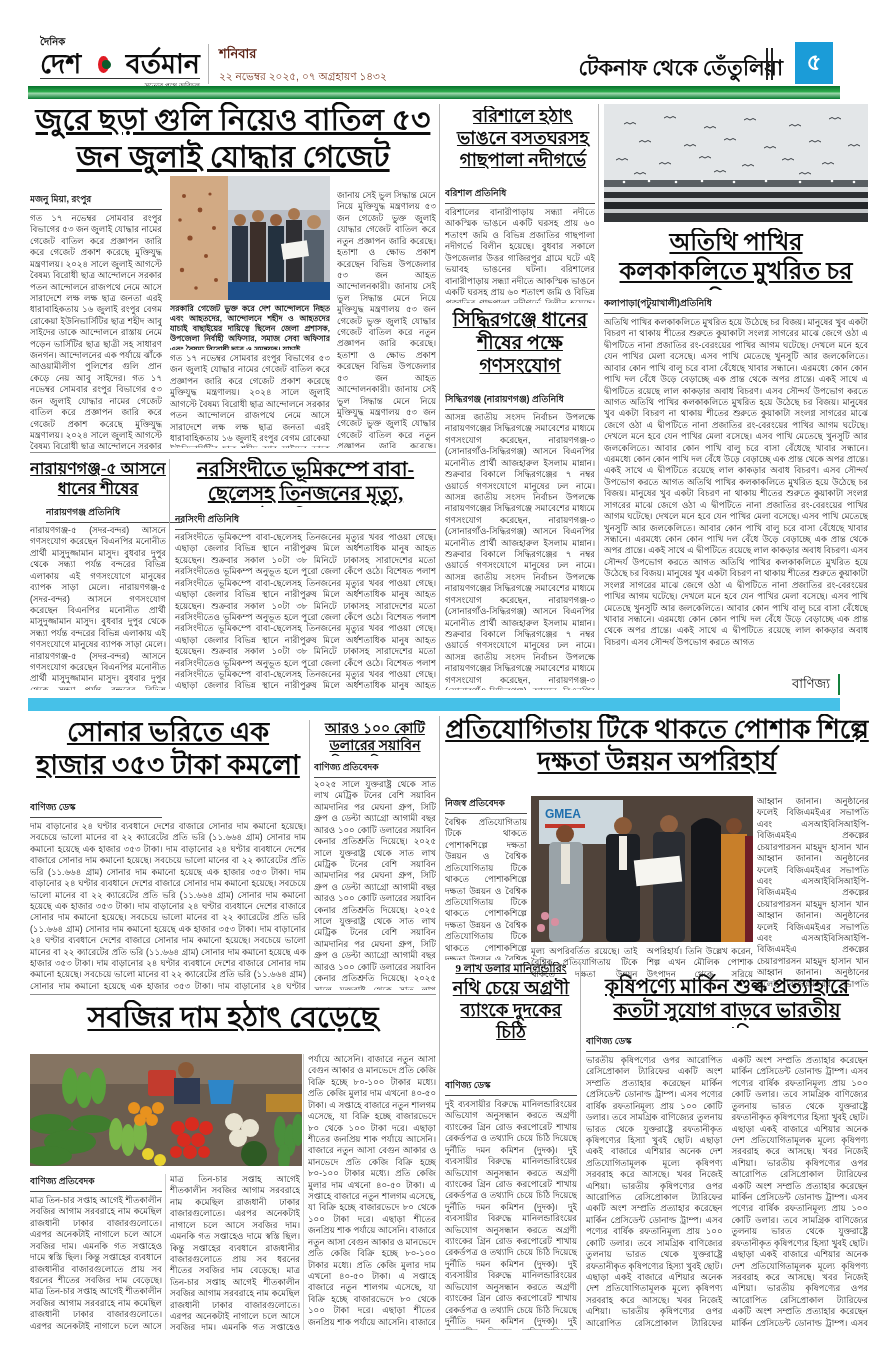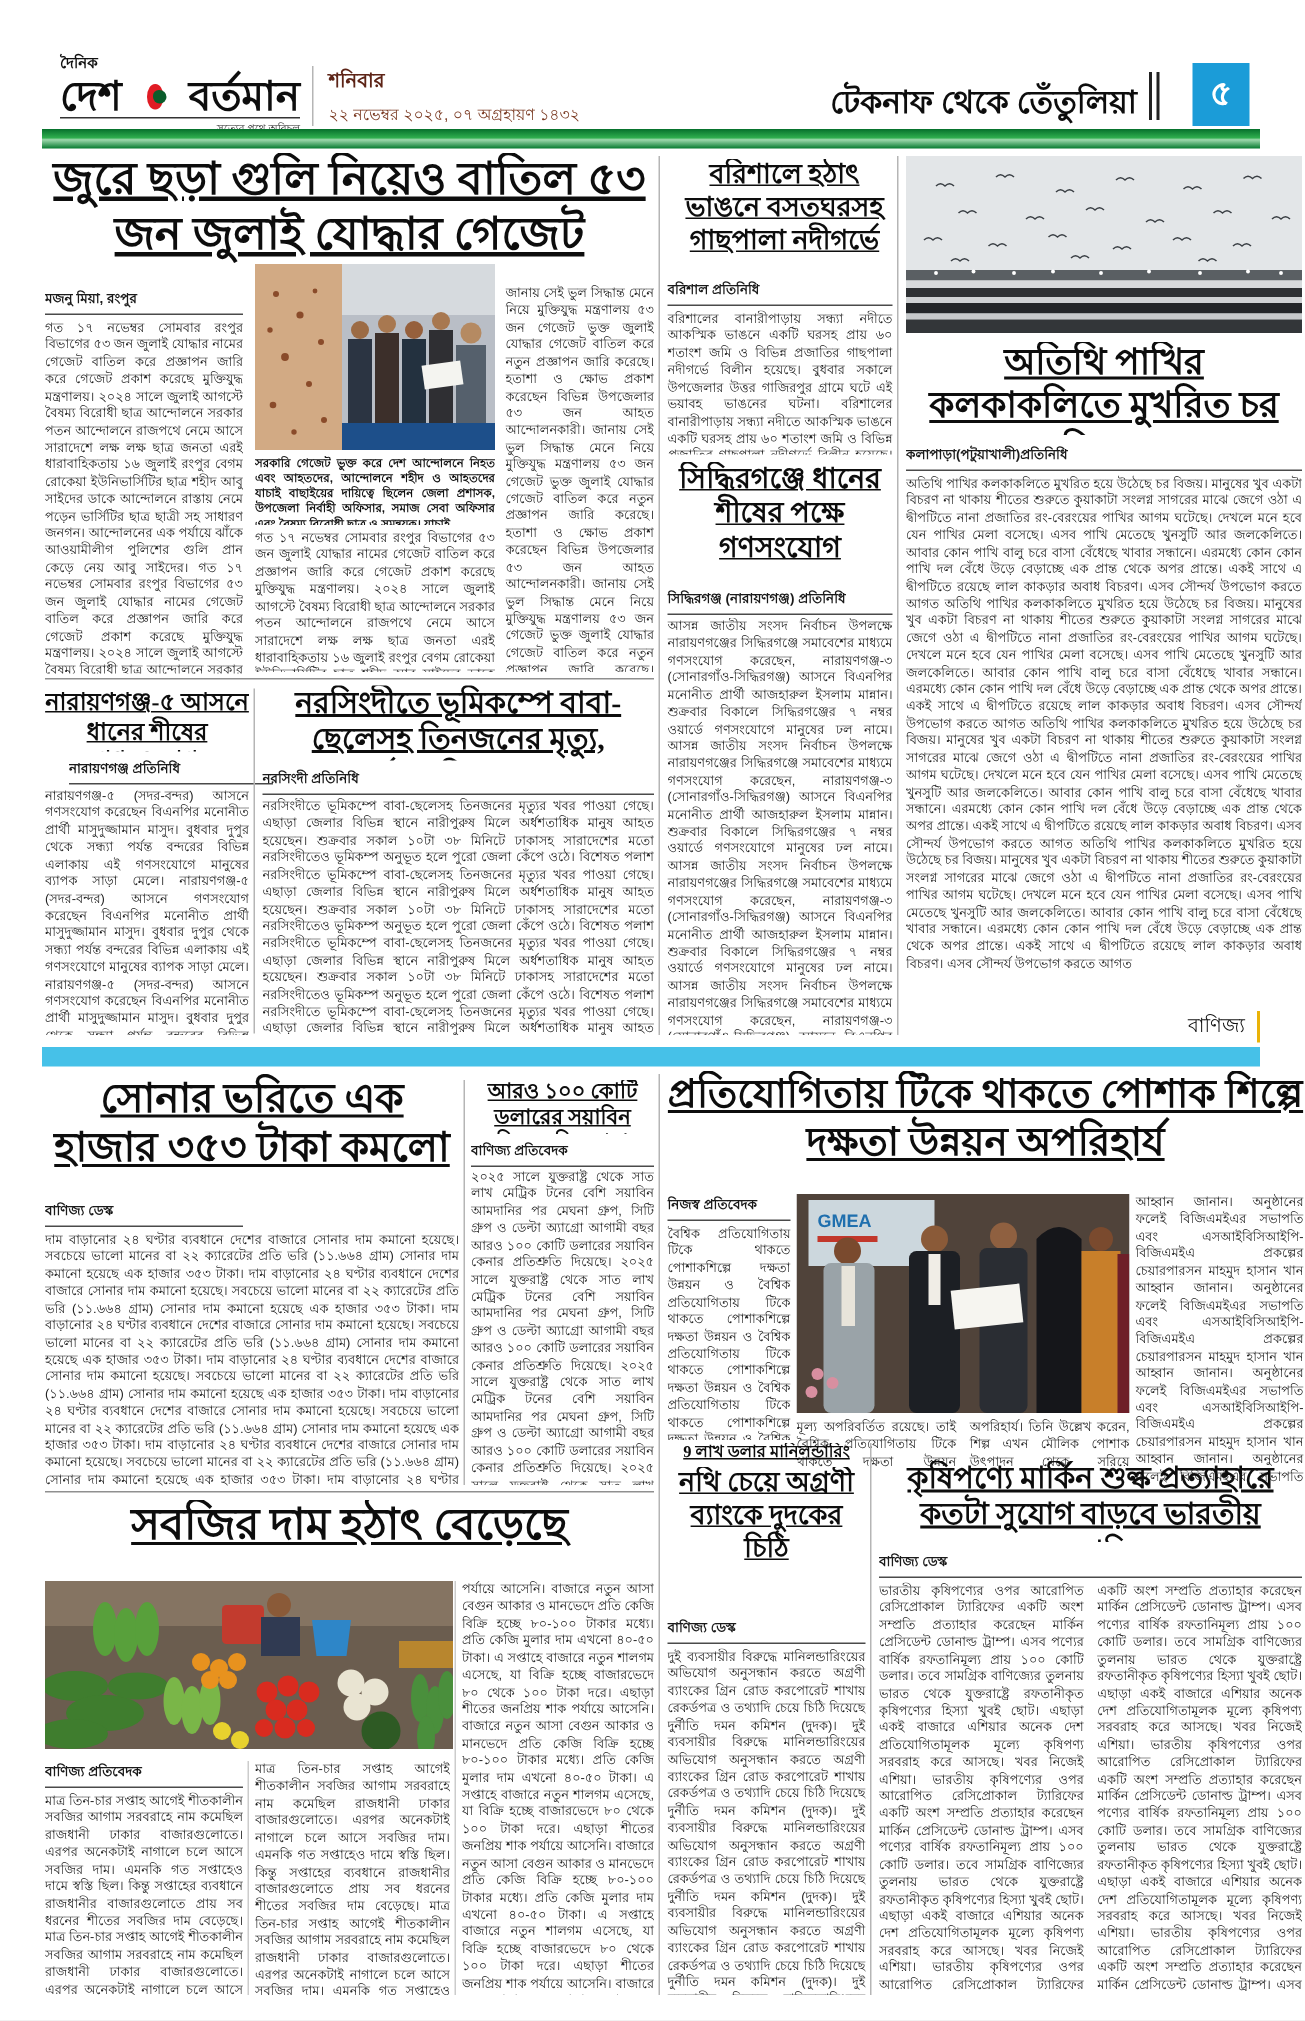--- a/index.html
+++ b/index.html
@@ -24,21 +24,21 @@
   .logo-main{font-family:"Liberation Serif",serif;font-size:27px;font-weight:bold;color:#0d0d0d;
              display:flex;align-items:center;gap:17px;line-height:1;}
   .logo-dot{width:17px;height:17px;border-radius:50%;background:#e01b24;position:relative;flex:0 0 aupx;}
   .logo-dot::after{content:"";position:absolute;left:4px;top:4px;width:9px;height:9px;border-radius:45% 55% 50% 50%;background:#0a5c2b;}
   .logo-tagline{font-size:7px;color:#222;text-align:right;border-top:1.5px solid #333;padding-top:1px;}
   .day-txt{font-size:13px;font-weight:bold;color:#5d2417;}
   .date-txt{font-size:10.5px;color:#7a3a22;margin-top:4px;}
   .slogan{font-family:"Liberation Serif",serif;font-size:21px;font-weight:bold;color:#0d0d0d;text-align:right;}
   .pagebox{background:#1b9cd8;color:#fff;font-weight:bold;font-size:23px;
            display:flex;align-items:center;justify-content:center;}
-  .section-label{font-size:13px;color:#111;text-align:right;border-right:2px solid #eab308;padding-right:8px;}
+  .section-label{font-size:13px;color:#111;text-align:right;border-right:2px solid #15803d;padding-right:8px;}
 </style>
 </head>
 <body>
 
 <div id="page">
 
   <div class="abs" style="left:40px;top:34px;width:160px;height:52px;">
     <div class="logo-daily">দৈনিক</div>
     <div class="logo-main">
       <span>দেশ</span>
@@ -48,21 +48,21 @@
     <div class="logo-tagline">সত্যের পথে অবিচল</div>
   </div>
 
   <div class="abs vrule" style="left:208px;top:44px;height:40px;"></div>
 
   <div class="abs" style="left:219px;top:44px;width:220px;">
     <div class="day-txt">শনিবার</div>
     <div class="date-txt">২২ নভেম্বর ২০২৫, ০৭ অগ্রহায়ণ ১৪৩২</div>
   </div>
 
-  <div class="abs slogan" style="left:540px;top:52px;width:218px;">টেকনাফ থেকে তেঁতুলিয়া</div>
+  <div class="abs slogan" style="left:565px;top:52px;width:218px;">টেকনাফ থেকে তেঁতুলিয়া</div>
 
   <div class="abs" style="left:766px;top:48px;width:2px;height:32px;background:#222;"></div>
   <div class="abs" style="left:771px;top:48px;width:2px;height:32px;background:#222;"></div>
 
   <div class="abs pagebox" style="left:795px;top:42px;width:38px;height:42px;">
     <span>৫</span>
   </div>
 
   <div class="abs green-bar" style="left:28px;top:86px;width:812px;height:13px;"></div>
 

